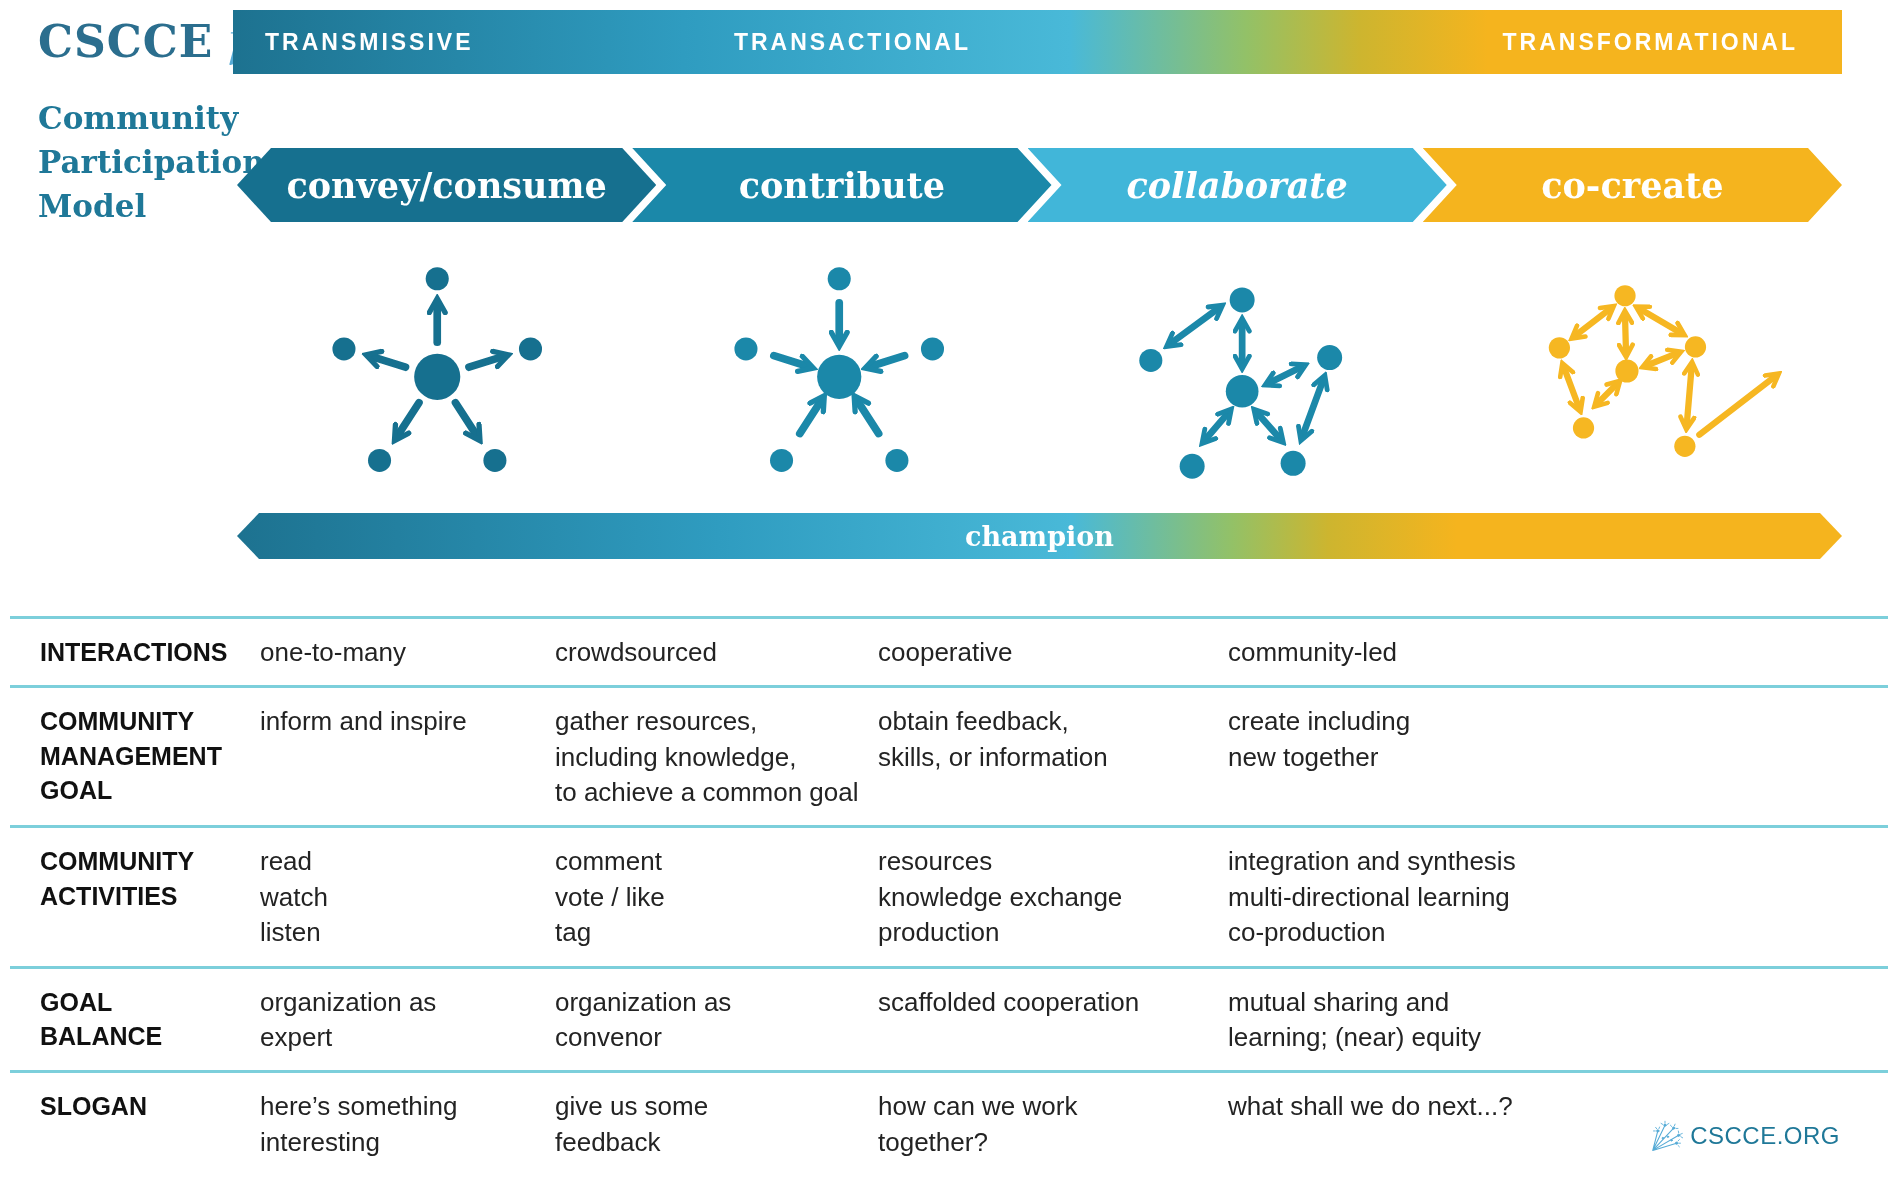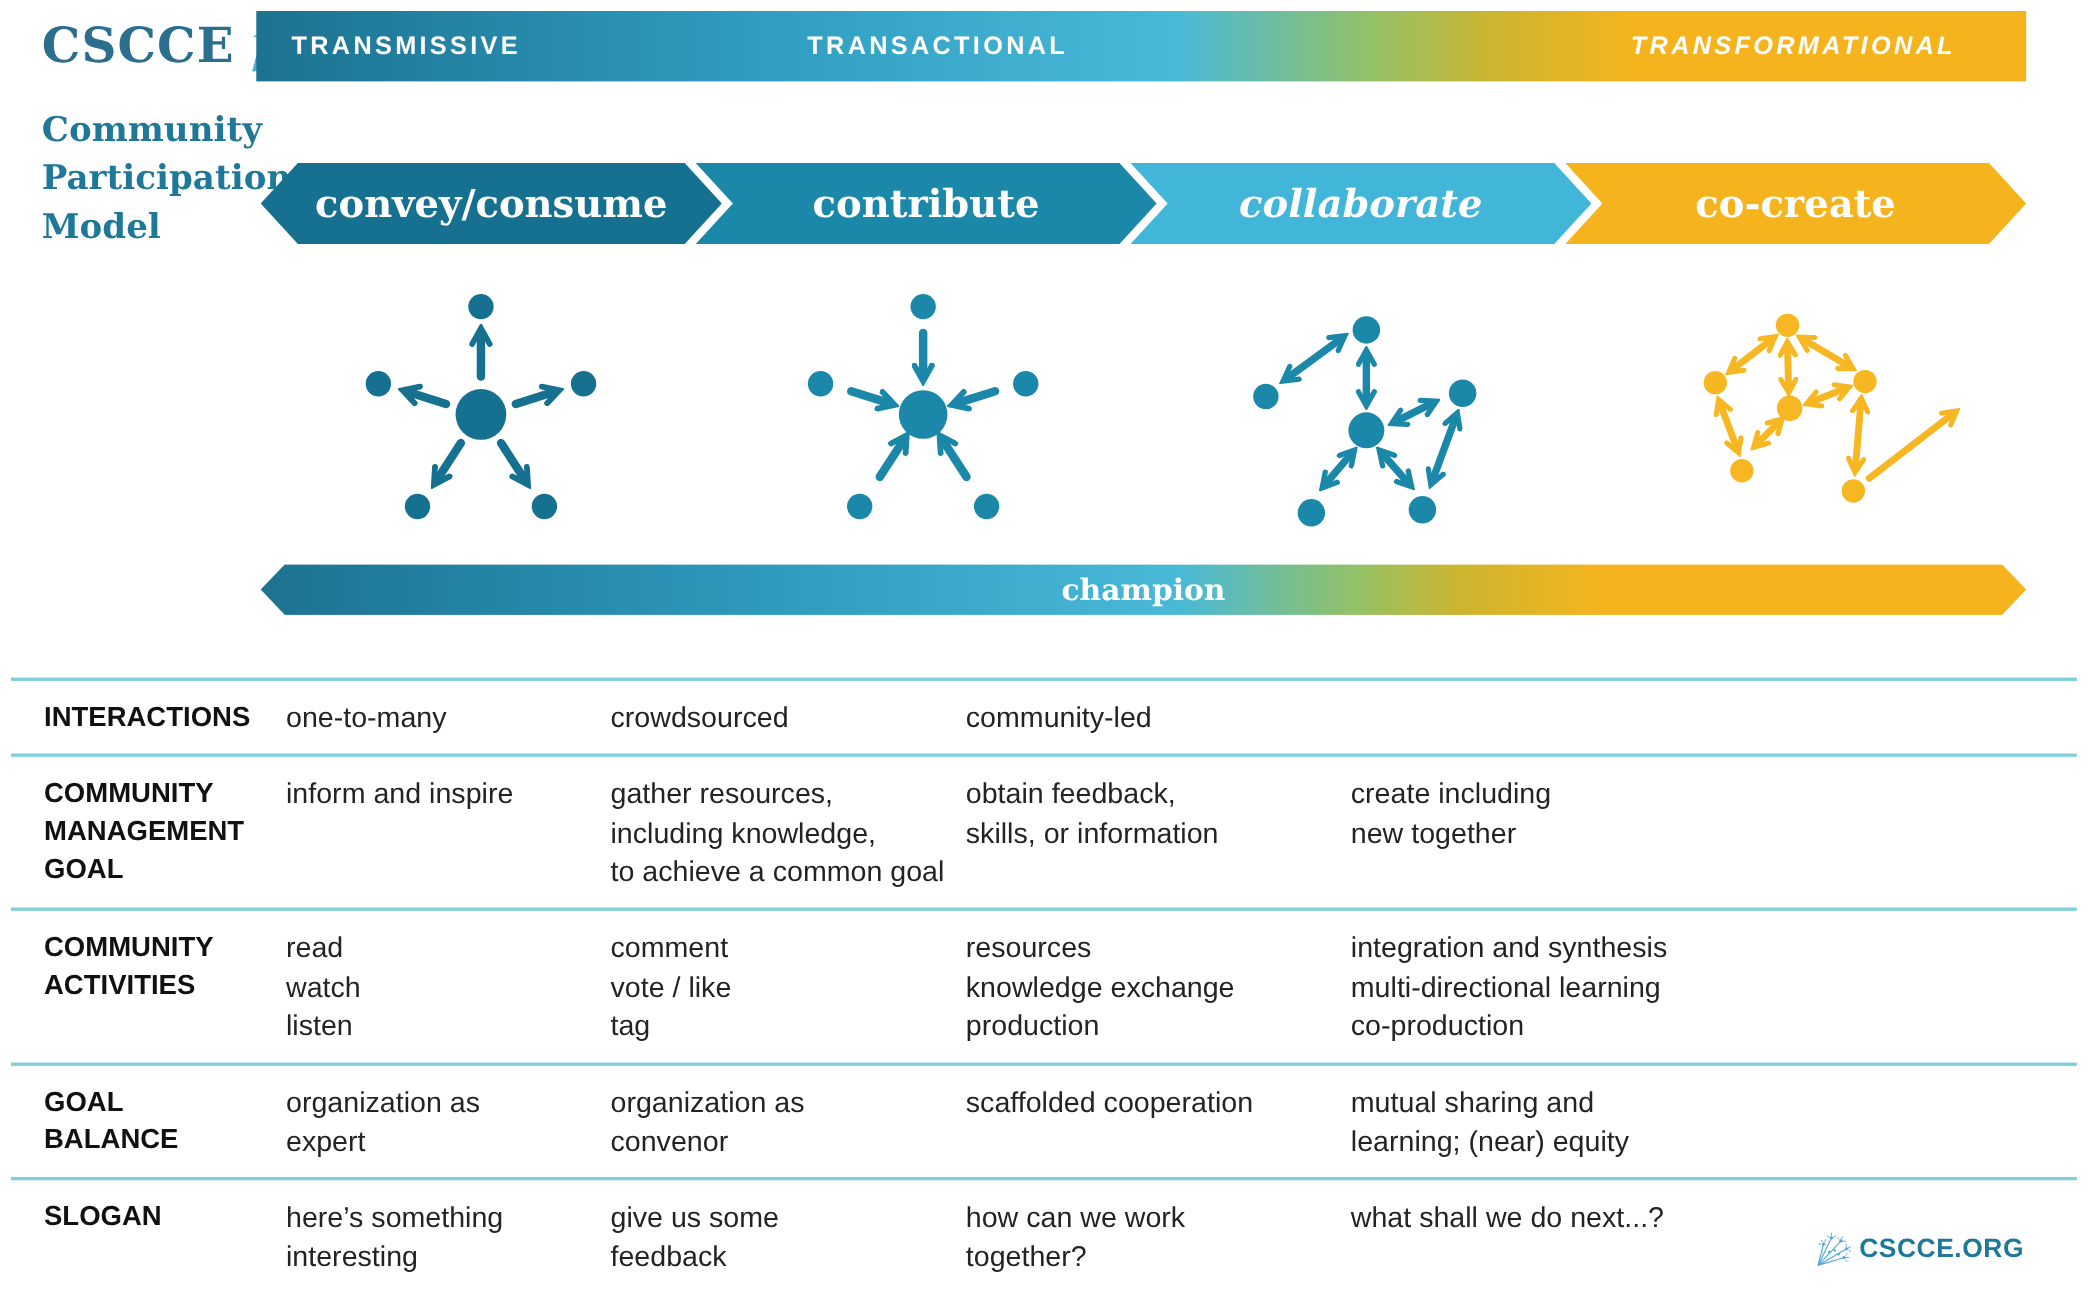--- a/index.html
+++ b/index.html
@@ -20,21 +20,21 @@
   .topbar{
     position:absolute;left:233px;right:56px;top:10px;height:64px;
     background:linear-gradient(90deg,var(--g0) 0%,var(--g1) 28%,var(--g2) 52%,var(--g3) 63%,var(--g4) 70%,var(--g5) 78%,var(--g5) 100%);
   }
   .topbar .spec{
     position:absolute;top:50%;transform:translateY(-50%);
     color:#fff;font-weight:700;font-size:23px;letter-spacing:3px;white-space:nowrap;
   }
   .spec.s0{left:32px;}
   .spec.s1{left:38.5%;transform:translate(-50%,-50%);}
-  .spec.s2{right:64px;font-style:italic;}
+  .spec.s2{right:44px;}
 
   
   .page-title{
     position:absolute;left:38px;top:96px;
     font-family:"DejaVu Serif","Liberation Serif",serif;font-weight:600;
     font-size:31px;line-height:1.42;color:var(--title-teal,#1f7898);
   }
 
   
   .chevrons{position:absolute;left:237px;right:56px;top:148px;height:74px;display:flex;}
@@ -72,21 +72,21 @@
     padding:16px 0 15px 0;
   }
   .trow .rlabel{
     padding-left:30px;font-weight:700;font-size:25px;line-height:1.38;color:#111;
   }
   .trow .cell{font-size:26px;line-height:1.36;color:var(--text,#232323);}
 
   
   .footer-brand{position:absolute;right:58px;top:1118px;display:flex;align-items:center;gap:7px;}
   .footer-brand .site{
-    font-weight:700;font-size:24px;letter-spacing:.5px;color:var(--title-teal,#1f7898);
+    font-weight:400;font-size:24px;letter-spacing:.5px;color:var(--title-teal,#1f7898);
   }
   .footer-icon{width:36px;height:36px;}
 </style>
 </head>
 <body>
 
 <div class="logo">
   <span class="logo-text">CSCCE</span>
   <svg class="logo-icon" viewBox="0 0 100 100" aria-hidden="true">
     <defs>
@@ -252,20 +252,21 @@
 <div class="champion">
   <span>champion</span>
 </div>
 
 <div class="grid-table">
 
   <div class="trow">
     <div class="rlabel pre">INTERACTIONS</div>
     <div class="cell pre">one-to-many</div>
     <div class="cell pre">crowdsourced</div>
+    <div class="cell pre">cooperative</div>
     <div class="cell pre">community-led</div>
   </div>
 
   <div class="trow">
     <div class="rlabel pre">COMMUNITY
 MANAGEMENT
 GOAL</div>
     <div class="cell pre">inform and inspire</div>
     <div class="cell pre">gather resources,
 including knowledge,

